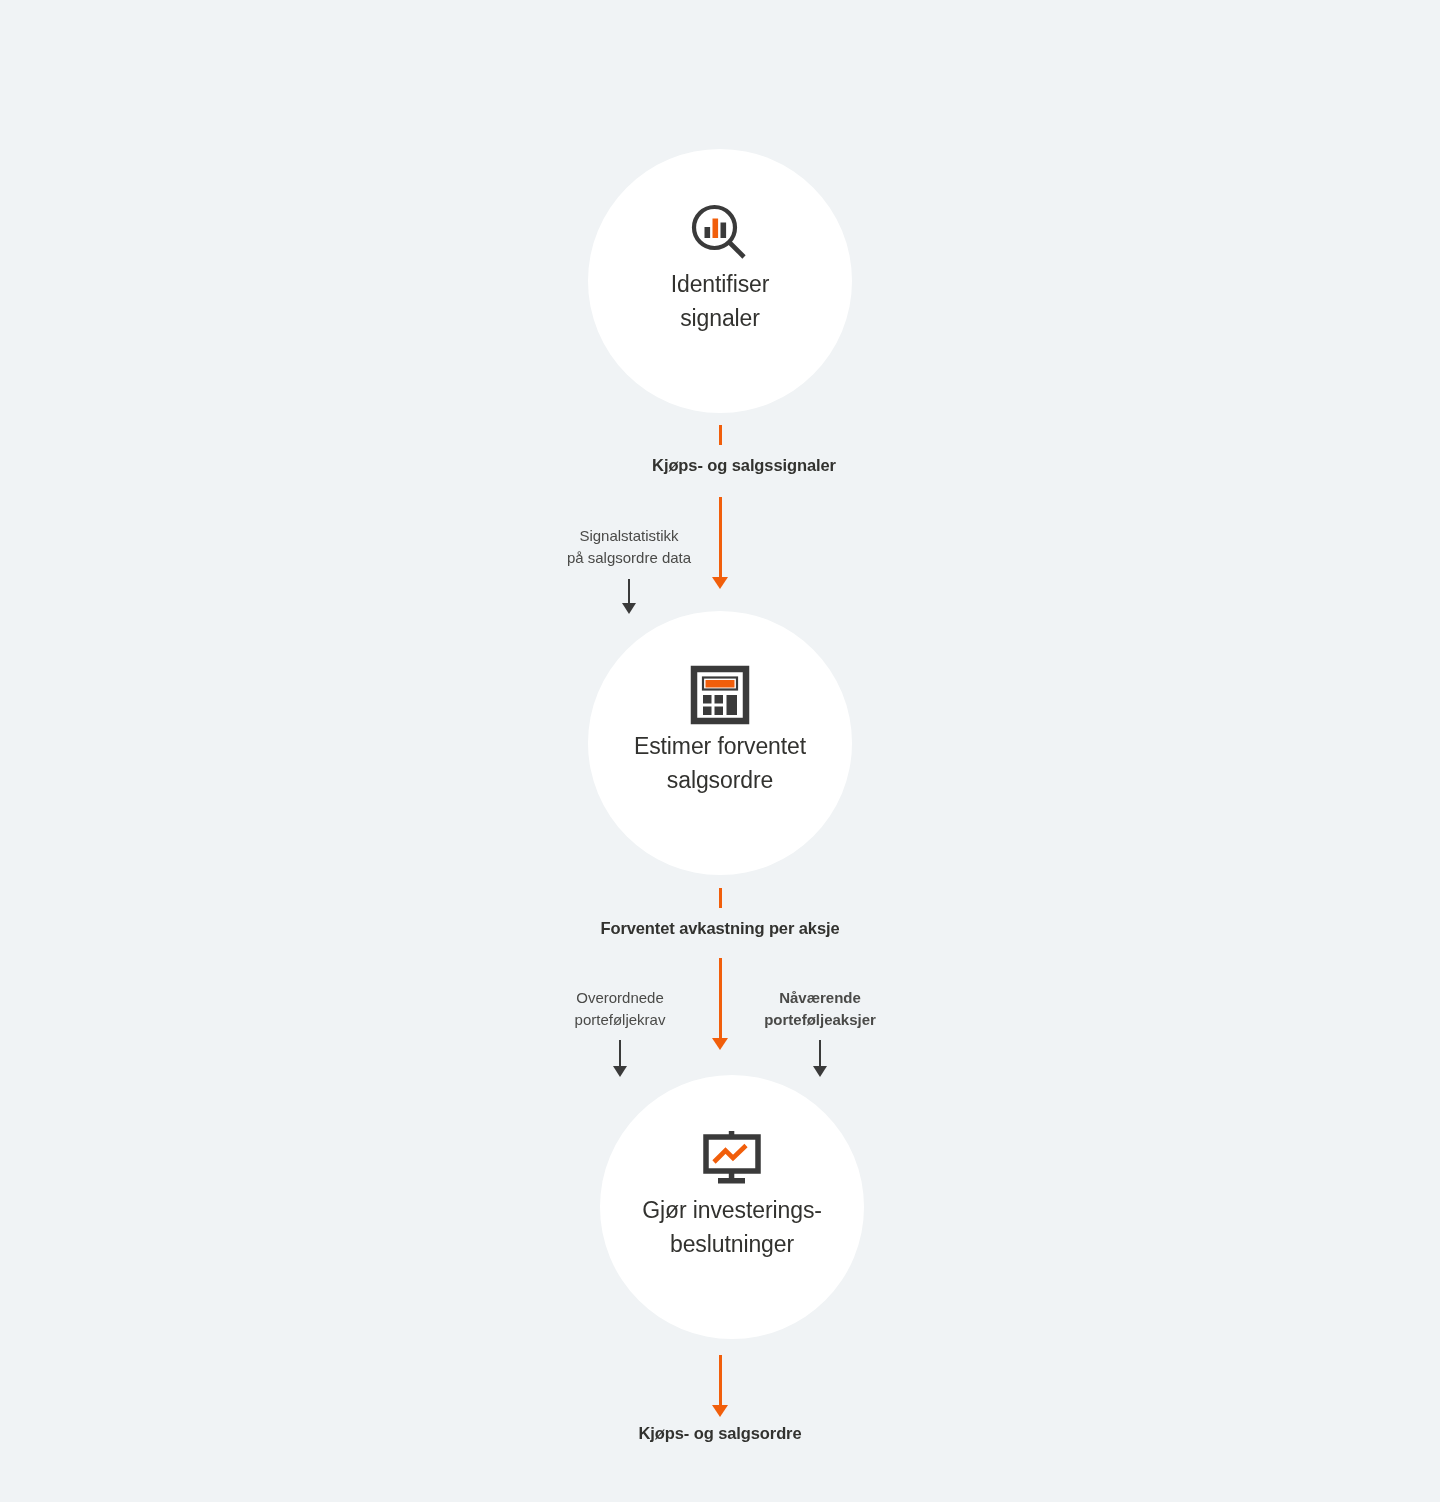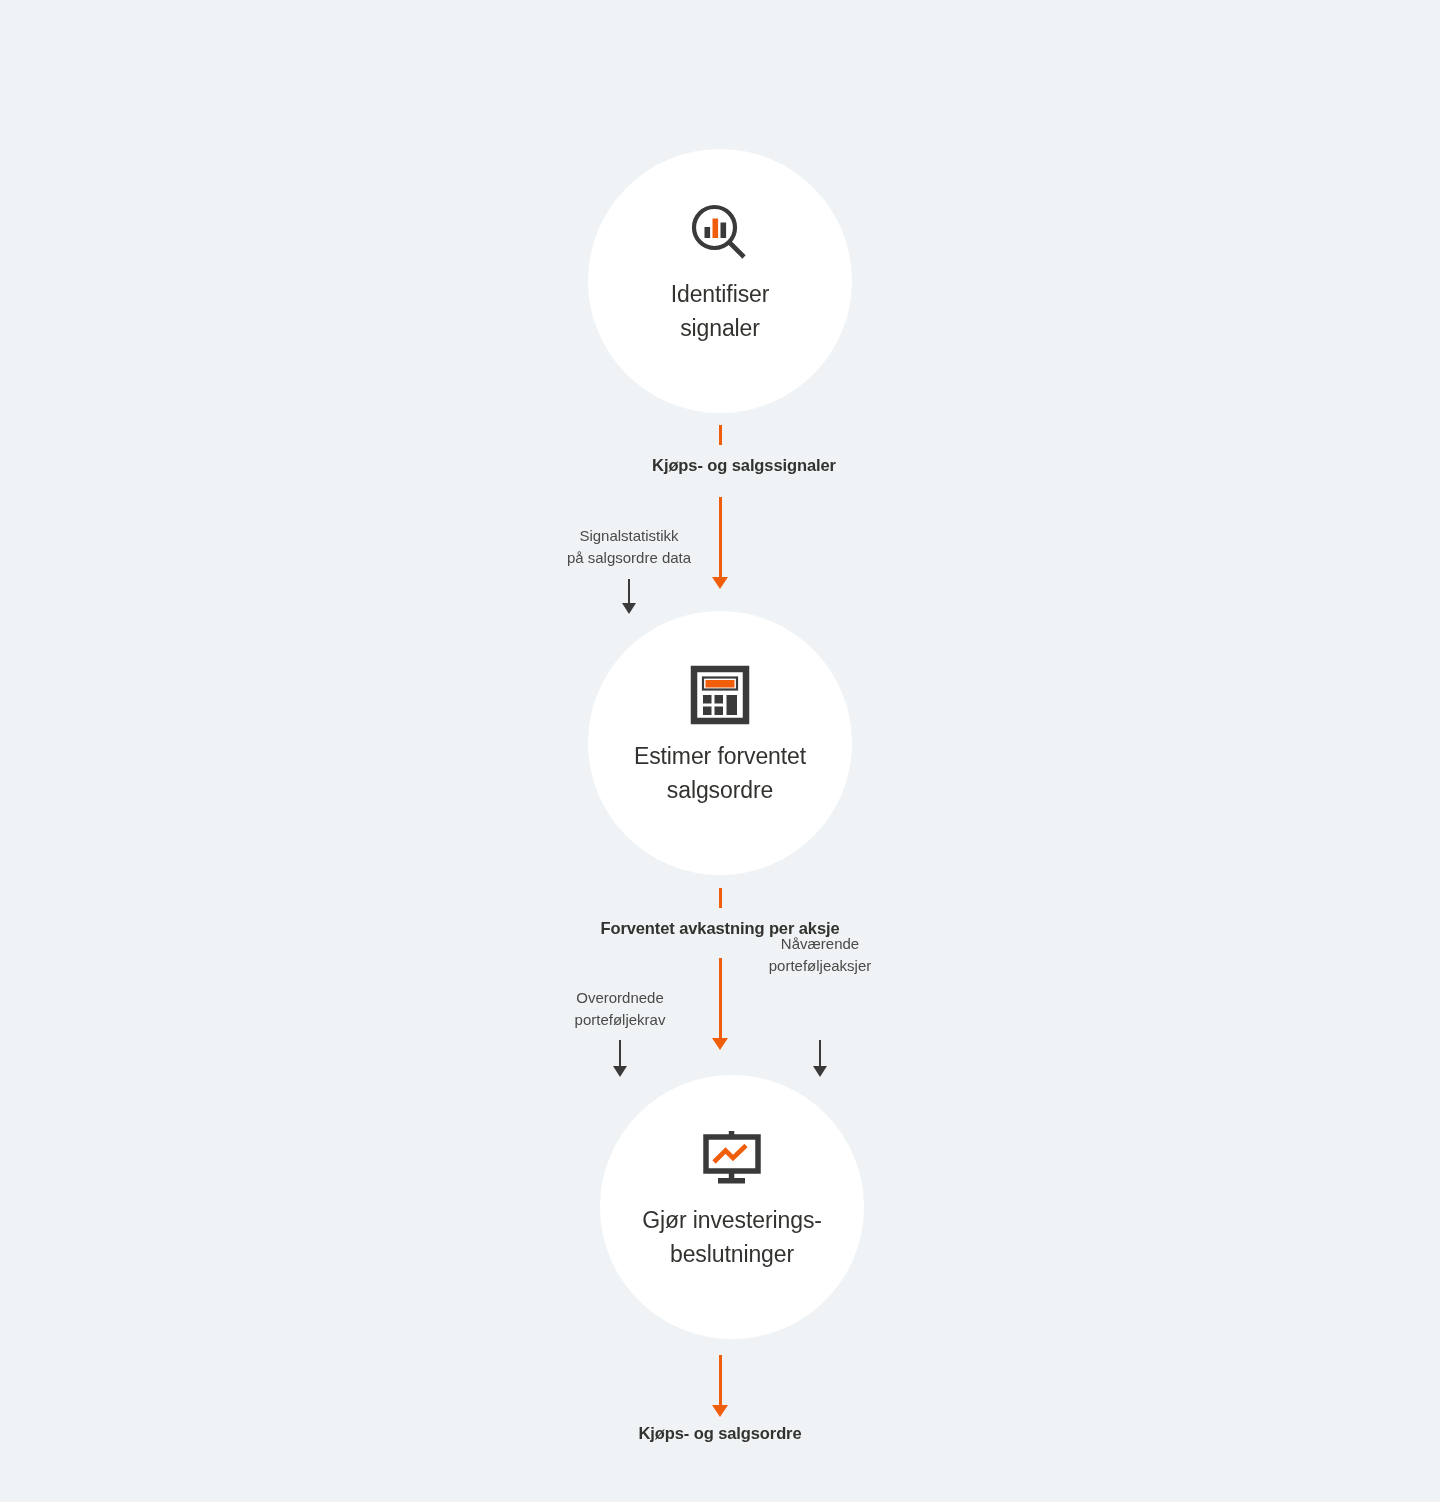--- a/index.html
+++ b/index.html
@@ -32,21 +32,21 @@
     justify-content: flex-start;
     box-sizing: border-box;
   }
   .node-icon {
     margin-top: 52px;
     width: 64px;
     height: 64px;
     display: block;
   }
   .node-label {
-    margin-top: 12px;
+    margin-top: 2px;
     width: 230px;
     text-align: center;
     font-size: 23px;
     line-height: 34px;
     color: #32322f;
     letter-spacing: -0.1px;
     white-space: pre-line;
   }
 
   #node-1 { left: 588px; top: 149px; }
@@ -146,21 +146,21 @@
   <div class="edge-label-bold" style="left:500px; top:917px; width:440px;">Forventet avkastning per aksje</div>
 
   <div class="vline orange" style="left:719px; top:958px; height:82px;"></div>
   <div class="arrowhead orange" style="left:712px; top:1038px;"></div>
 
   <div class="edge-label-plain" style="left:500px; top:987px; width:240px;">Overordnede
 porteføljekrav</div>
   <div class="vline dark" style="left:619px; top:1040px; height:28px;"></div>
   <div class="arrowhead dark" style="left:613px; top:1066px;"></div>
 
-  <div class="edge-label-plain" style="left:700px; top:933px; width:240px;">Nåværende
+  <div class="edge-label-plain" style="left:700px; top:987px; width:240px;font-weight:bold;">Nåværende
 porteføljeaksjer</div>
   <div class="vline dark" style="left:819px; top:1040px; height:28px;"></div>
   <div class="arrowhead dark" style="left:813px; top:1066px;"></div>
 
   <div class="node" id="node-3">
     <svg class="node-icon" viewBox="0 0 64 64">
       <rect x="28.8" y="4" width="5.5" height="8" fill="#3a3a3a"></rect>
       <rect x="6" y="10" width="52" height="34" fill="none" stroke="#3a3a3a" stroke-width="5.5"></rect>
       <rect x="28.8" y="44" width="5.5" height="9" fill="#3a3a3a"></rect>
       <rect x="18" y="51" width="27" height="5.5" fill="#3a3a3a"></rect>

